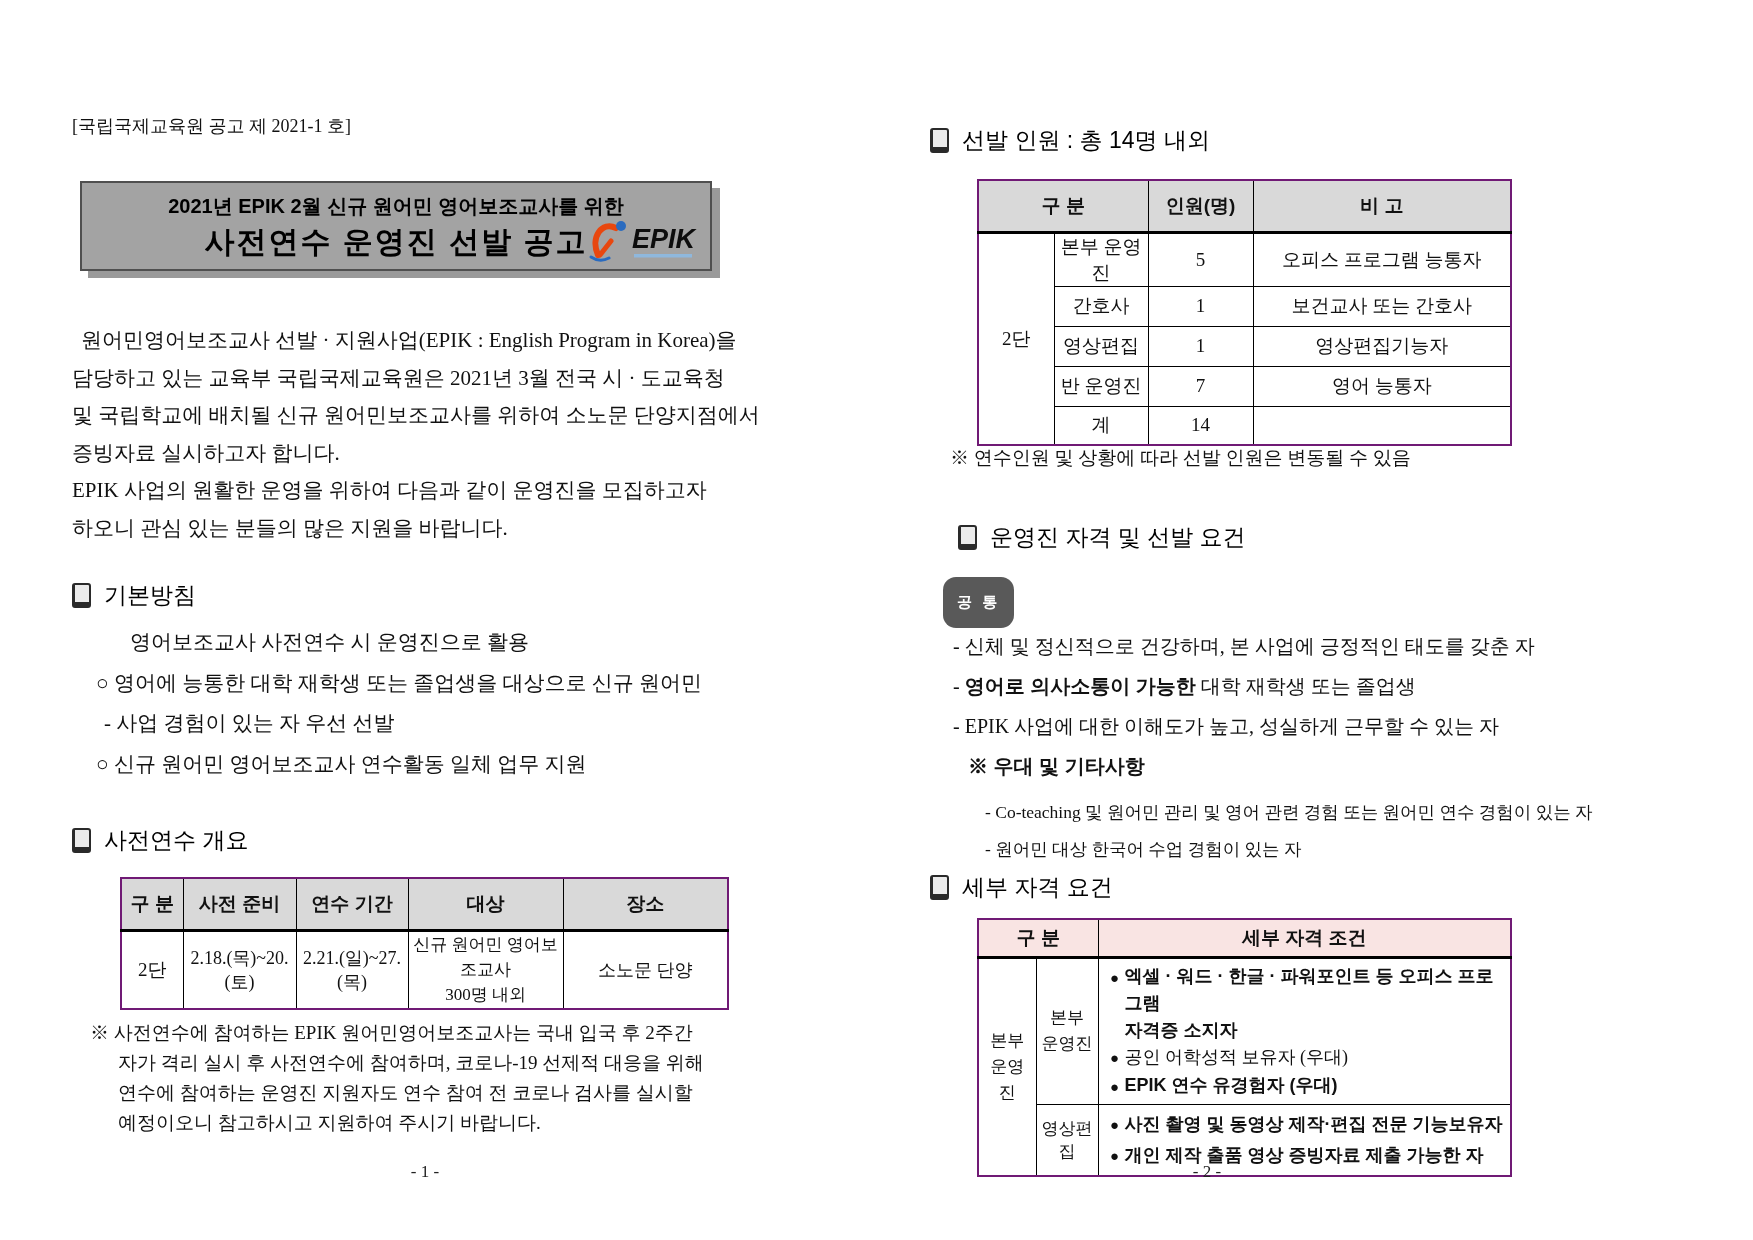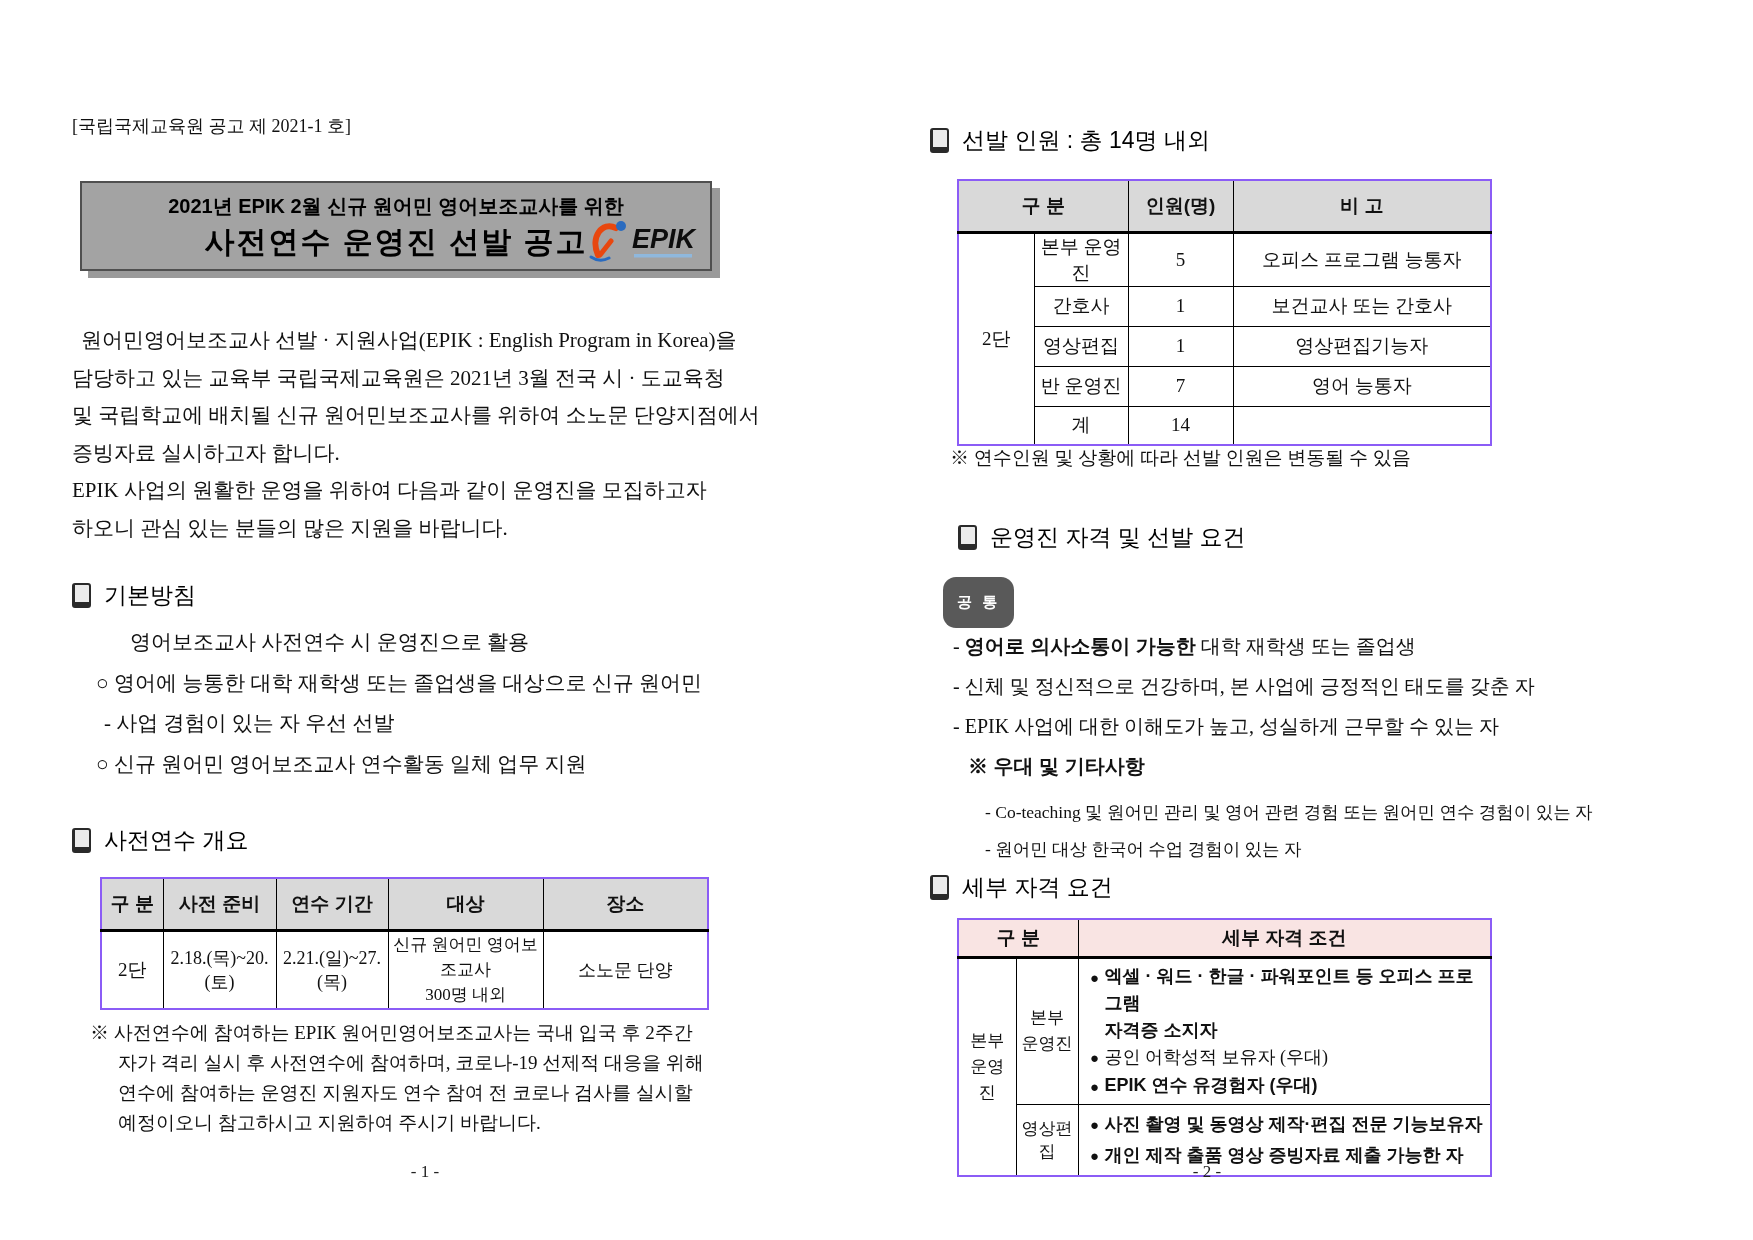--- a/index.html
+++ b/index.html
@@ -25,21 +25,21 @@
     font-weight:bold;font-size:20px;color:#000;}
   .title-box .t2{margin-top:2px;font-family:"Liberation Sans",sans-serif;
     font-weight:bold;font-size:30px;letter-spacing:2px;color:#000;}
   .logo{position:absolute;right:4px;top:32px;width:118px;height:48px;}
 
   
   table.doc{border-collapse:collapse;table-layout:fixed;background:#fff;}
   table.doc td,table.doc th{border:1px solid #000;text-align:center;vertical-align:middle;
     font-size:19px;padding:0 4px;overflow:hidden;}
   table.doc th{font-family:"Liberation Sans",sans-serif;font-weight:bold;}
-  table.doc{border:2px solid #8b5cf6;}
+  table.doc{border:2px solid #701a75;margin-left:20px;}
   tr.hdr th{background:#d9d9d9;border-bottom:3px solid #000;}
   tr.hdr.pink th{background:#f9e4e3;}
 
   .bullet-line{display:flex;align-items:flex-start;line-height:27px;text-align:left;}
   .bullet-line .bchar{width:20px;flex:0 0 20px;text-align:center;font-size:15px;padding-top:1px;}
   .gbold{font-family:"Liberation Sans",sans-serif;font-weight:bold;}
 
   .badge{display:inline-block;background:#595959;color:#fff;border-radius:13px;
     padding:16px 14px;font-family:"Liberation Sans",sans-serif;font-weight:bold;
     font-size:15px;letter-spacing:3px;}
@@ -180,24 +180,24 @@
   <div class="abs heading" style="left:930px;top:522px;padding-left:28px;">
     <span class="chk"></span>
     <span>운영진 자격 및 선발 요건</span>
   </div>
 
   <div class="abs" style="left:943px;top:577px;">
     <span class="badge">공 통</span>
   </div>
 
   <div class="abs" style="left:953px;top:626px;font-size:20px;line-height:40px;">
+    <div class="line">- 신체 및 정신적으로 건강하며, 본 사업에 긍정적인 태도를 갖춘 자</div>
     <div class="line">
       <span>- </span><span class="gbold">영어로 의사소통이 가능한</span><span> 대학 재학생 또는 졸업생</span>
     </div>
-    <div class="line">- 신체 및 정신적으로 건강하며, 본 사업에 긍정적인 태도를 갖춘 자</div>
     <div class="line">- EPIK 사업에 대한 이해도가 높고, 성실하게 근무할 수 있는 자</div>
   </div>
 
   <div class="abs line gbold" style="left:968px;top:753px;font-size:20px;">※ 우대 및 기타사항</div>
 
   <div class="abs" style="left:985px;top:794px;font-size:17.5px;line-height:37px;">
     <div class="line">- Co-teaching 및 원어민 관리 및 영어 관련 경험 또는 원어민 연수 경험이 있는 자</div>
     <div class="line">- 원어민 대상 한국어 수업 경험이 있는 자</div>
   </div>
 

